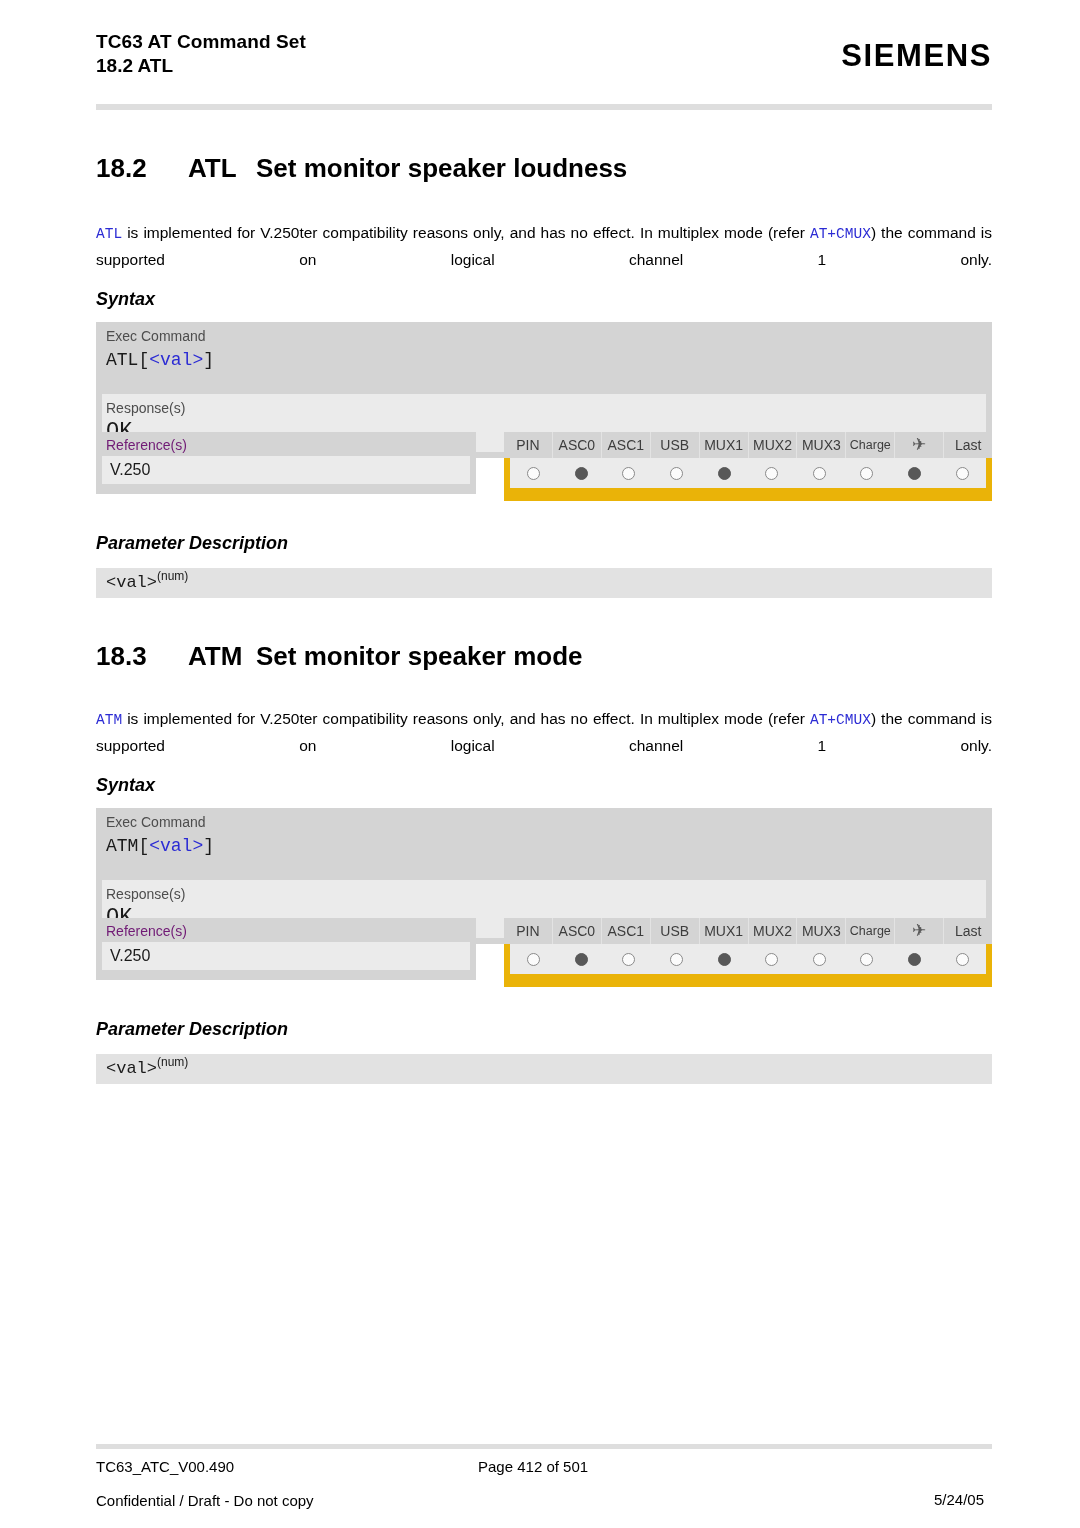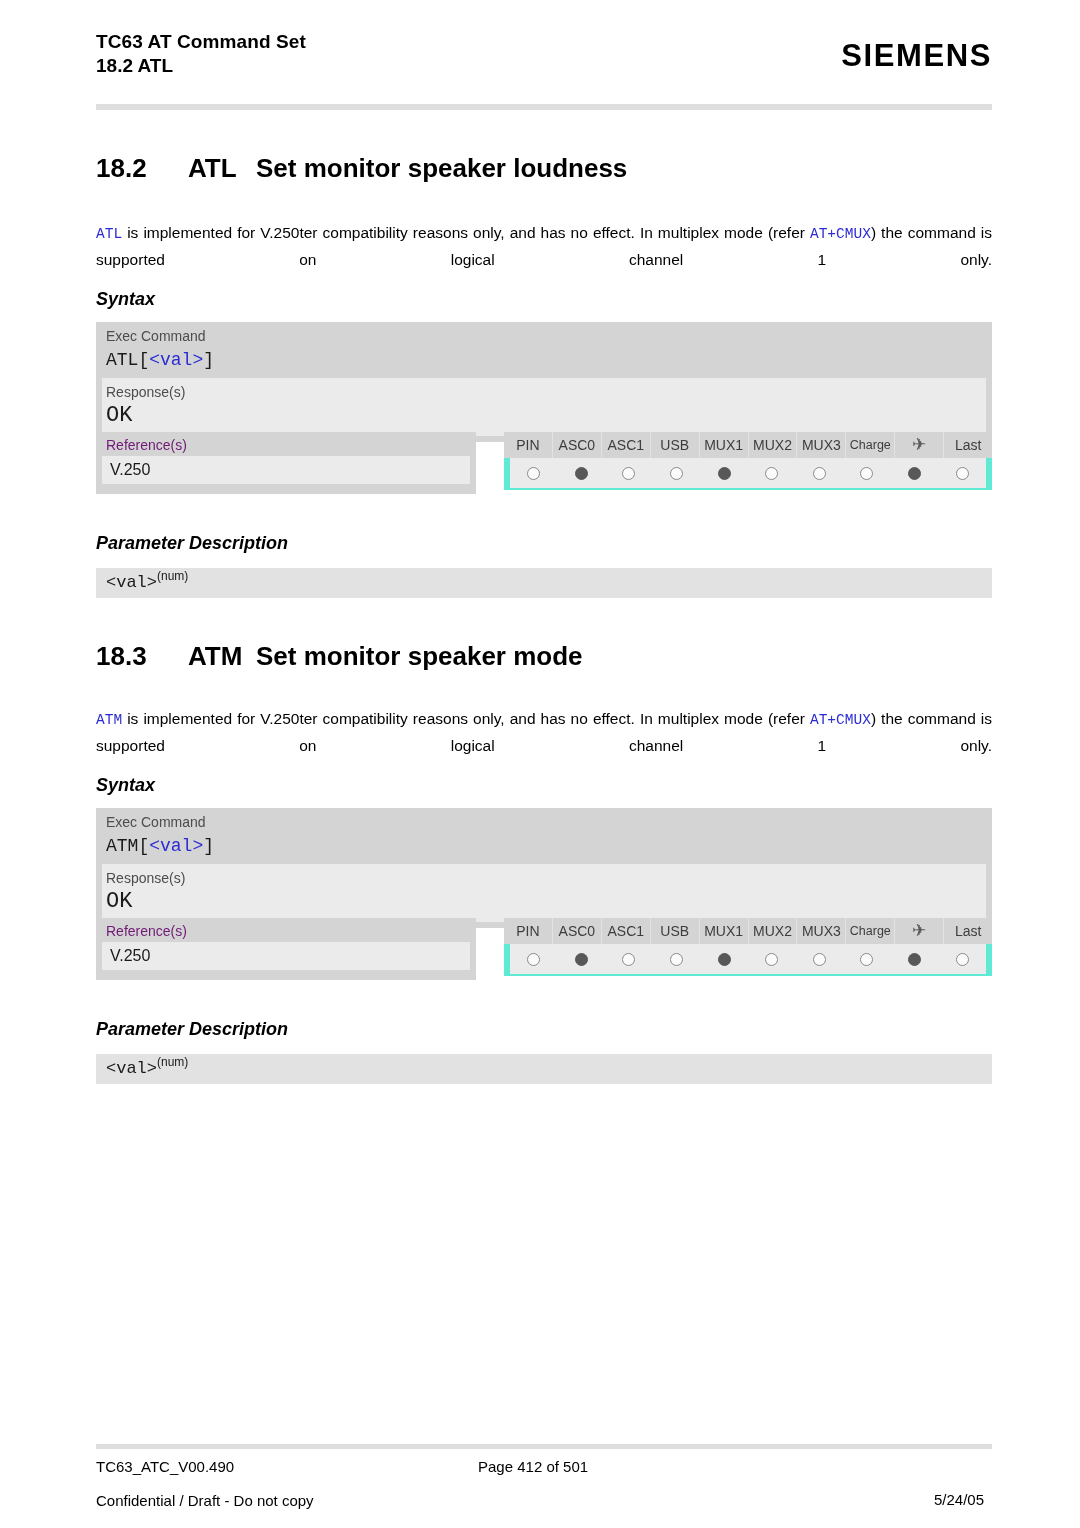--- a/index.html
+++ b/index.html
@@ -115,21 +115,21 @@
   .sx-label {
     font-size: 14px;
     color: #4d4d4d;
     padding: 5px 0 3px 10px;
     line-height: 18px;
   }
   .sx-code {
     font-family: "Liberation Mono", monospace;
     font-size: 18px;
     line-height: 24px;
-    padding: 0 0 6px 10px;
+    padding: 0 0 22px 10px;
     color: #1a1a1a;
   }
   .sx-code .blue { color: #2b2bd4; }
   .sx-resp-wrap {
     background: #ebebeb;
     margin: 0 6px;
   }
   .sx-resp-label {
     font-size: 14px;
     color: #4d4d4d;
@@ -173,22 +173,22 @@
     line-height: 28px;
     padding-left: 8px;
     color: #1a1a1a;
   }
 
   .pin-box {
     position: absolute;
     left: 408px;
     top: 0;
     width: 488px;
-    height: 58px;
-    background: #5eead4;
+    height: 69px;
+    background: #eab308;
     box-sizing: border-box;
   }
   .pin-head {
     display: flex;
     height: 26px;
   }
   .pin-head .cell {
     flex: 1 1 0;
     text-align: center;
     font-size: 14px;

